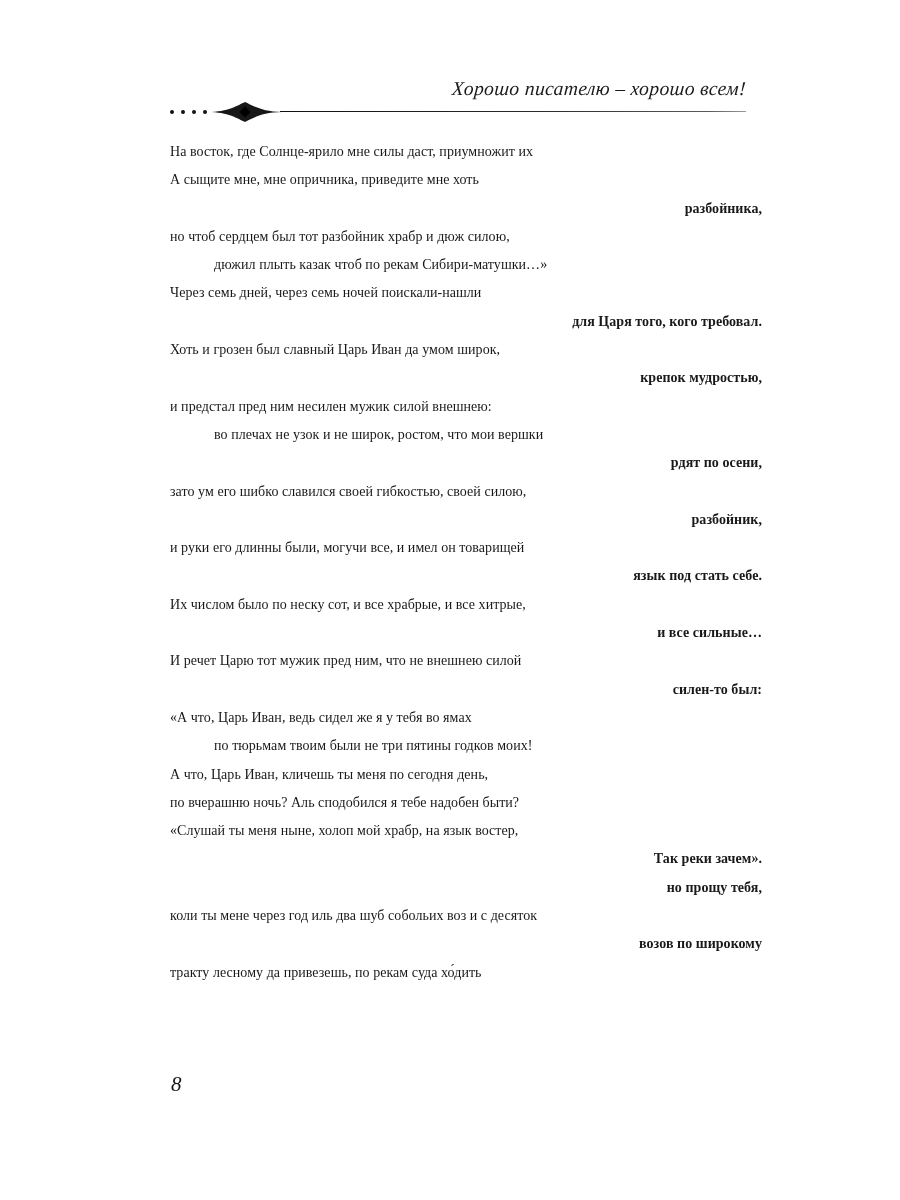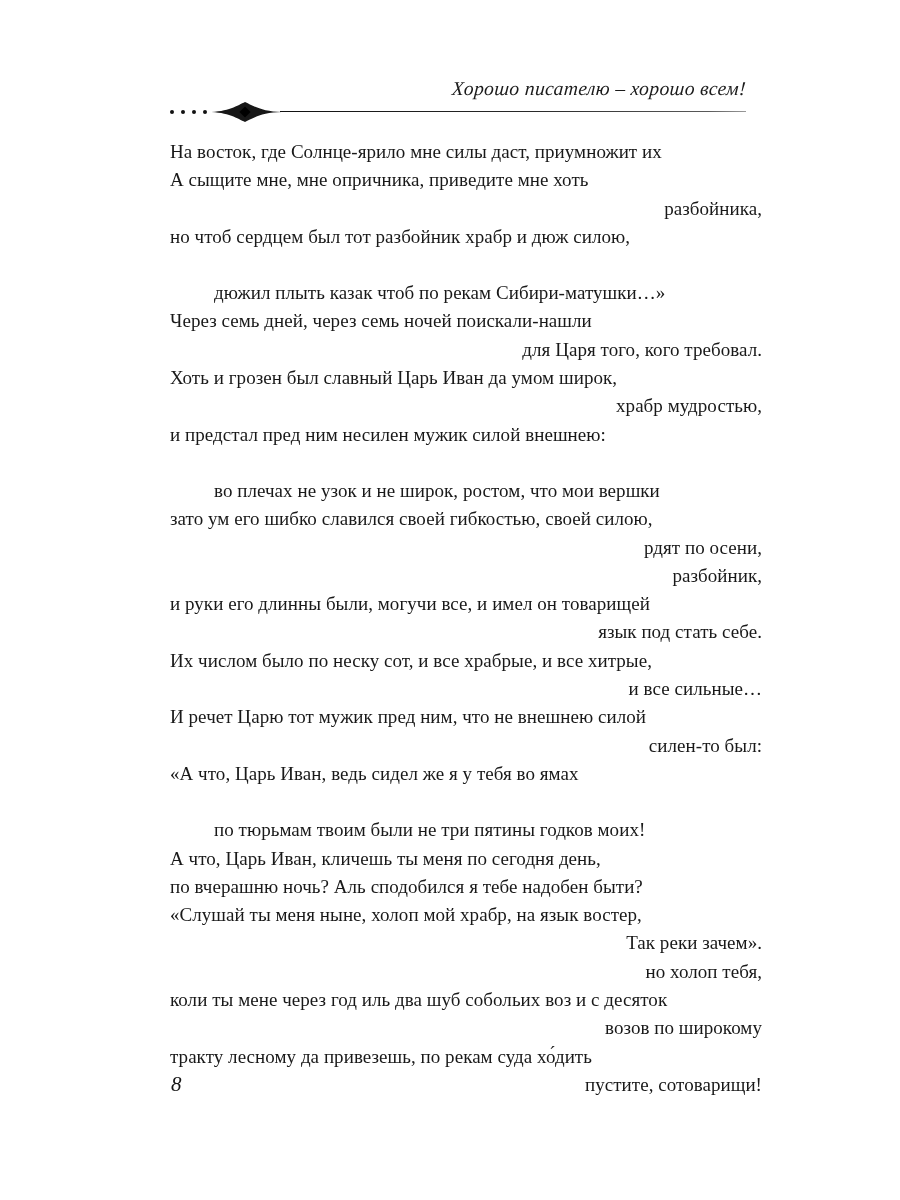--- a/index.html
+++ b/index.html
@@ -85,29 +85,29 @@
   }
 
   
   .poem {
     position: absolute;
     left: 170px;
     top: 138px;
     width: 592px;
   }
   .line {
-    font-size: 19px;
+    font-size: 14px;
     line-height: 28.3px;
     white-space: pre;
     color: #191919;
     letter-spacing: 0.05px;
   }
   .line.a-left   { text-align: left; }
-  .line.a-right  { text-align: right; }
-  .line.i-1      { padding-left: 44px; margin-top: 28px; }
+  .line.a-right  { text-align: right; font-weight: bold; }
+  .line.i-1      { padding-left: 44px; }
 
   
   .folio {
     position: absolute;
     left: 171px;
     top: 1072px;
     font-family: "Liberation Serif", "DejaVu Serif", serif;
     font-style: italic;
     font-size: 21px;
     color: #151515;
@@ -138,40 +138,39 @@
 
   <div class="poem">
       <div class="line a-left">На восток, где Солнце-ярило мне силы даст, приумножит их</div>
       <div class="line a-left">А сыщите мне, мне опричника, приведите мне хоть</div>
       <div class="line a-right">разбойника,</div>
       <div class="line a-left">но чтоб сердцем был тот разбойник храбр и дюж силою,</div>
       <div class="line a-left i-1">дюжил плыть казак чтоб по рекам Сибири-матушки…»</div>
       <div class="line a-left">Через семь дней, через семь ночей поискали-нашли</div>
       <div class="line a-right">для Царя того, кого требовал.</div>
       <div class="line a-left">Хоть и грозен был славный Царь Иван да умом широк,</div>
-      <div class="line a-right">храбр мудростью,</div>
+      <div class="line a-right">крепок мудростью,</div>
       <div class="line a-left">и предстал пред ним несилен мужик силой внешнею:</div>
       <div class="line a-left i-1">во плечах не узок и не широк, ростом, что мои вершки</div>
+      <div class="line a-right">рдят по осени,</div>
       <div class="line a-left">зато ум его шибко славился своей гибкостью, своей силою,</div>
-      <div class="line a-right">рдят по осени,</div>
       <div class="line a-right">разбойник,</div>
       <div class="line a-left">и руки его длинны были, могучи все, и имел он товарищей</div>
       <div class="line a-right">язык под стать себе.</div>
       <div class="line a-left">Их числом было по неску сот, и все храбрые, и все хитрые,</div>
       <div class="line a-right">и все сильные…</div>
       <div class="line a-left">И речет Царю тот мужик пред ним, что не внешнею силой</div>
       <div class="line a-right">силен-то был:</div>
       <div class="line a-left">«А что, Царь Иван, ведь сидел же я у тебя во ямах</div>
       <div class="line a-left i-1">по тюрьмам твоим были не три пятины годков моих!</div>
       <div class="line a-left">А что, Царь Иван, кличешь ты меня по сегодня день,</div>
       <div class="line a-left">по вчерашню ночь? Аль сподобился я тебе надобен быти?</div>
       <div class="line a-left">«Слушай ты меня ныне, холоп мой храбр, на язык востер,</div>
       <div class="line a-right">Так реки зачем».</div>
-      <div class="line a-right">но холоп тебя,</div>
+      <div class="line a-right">но прощу тебя,</div>
       <div class="line a-left">коли ты мене через год иль два шуб собольих воз и с десяток</div>
       <div class="line a-right">возов по широкому</div>
       <div class="line a-left">тракту лесному да привезешь, по рекам суда хо́дить</div>
-      <div class="line a-right">пустите, сотоварищи!</div>
     </div>
 
   <div class="folio">8</div>
 
 </div>
 
 </body></html>

